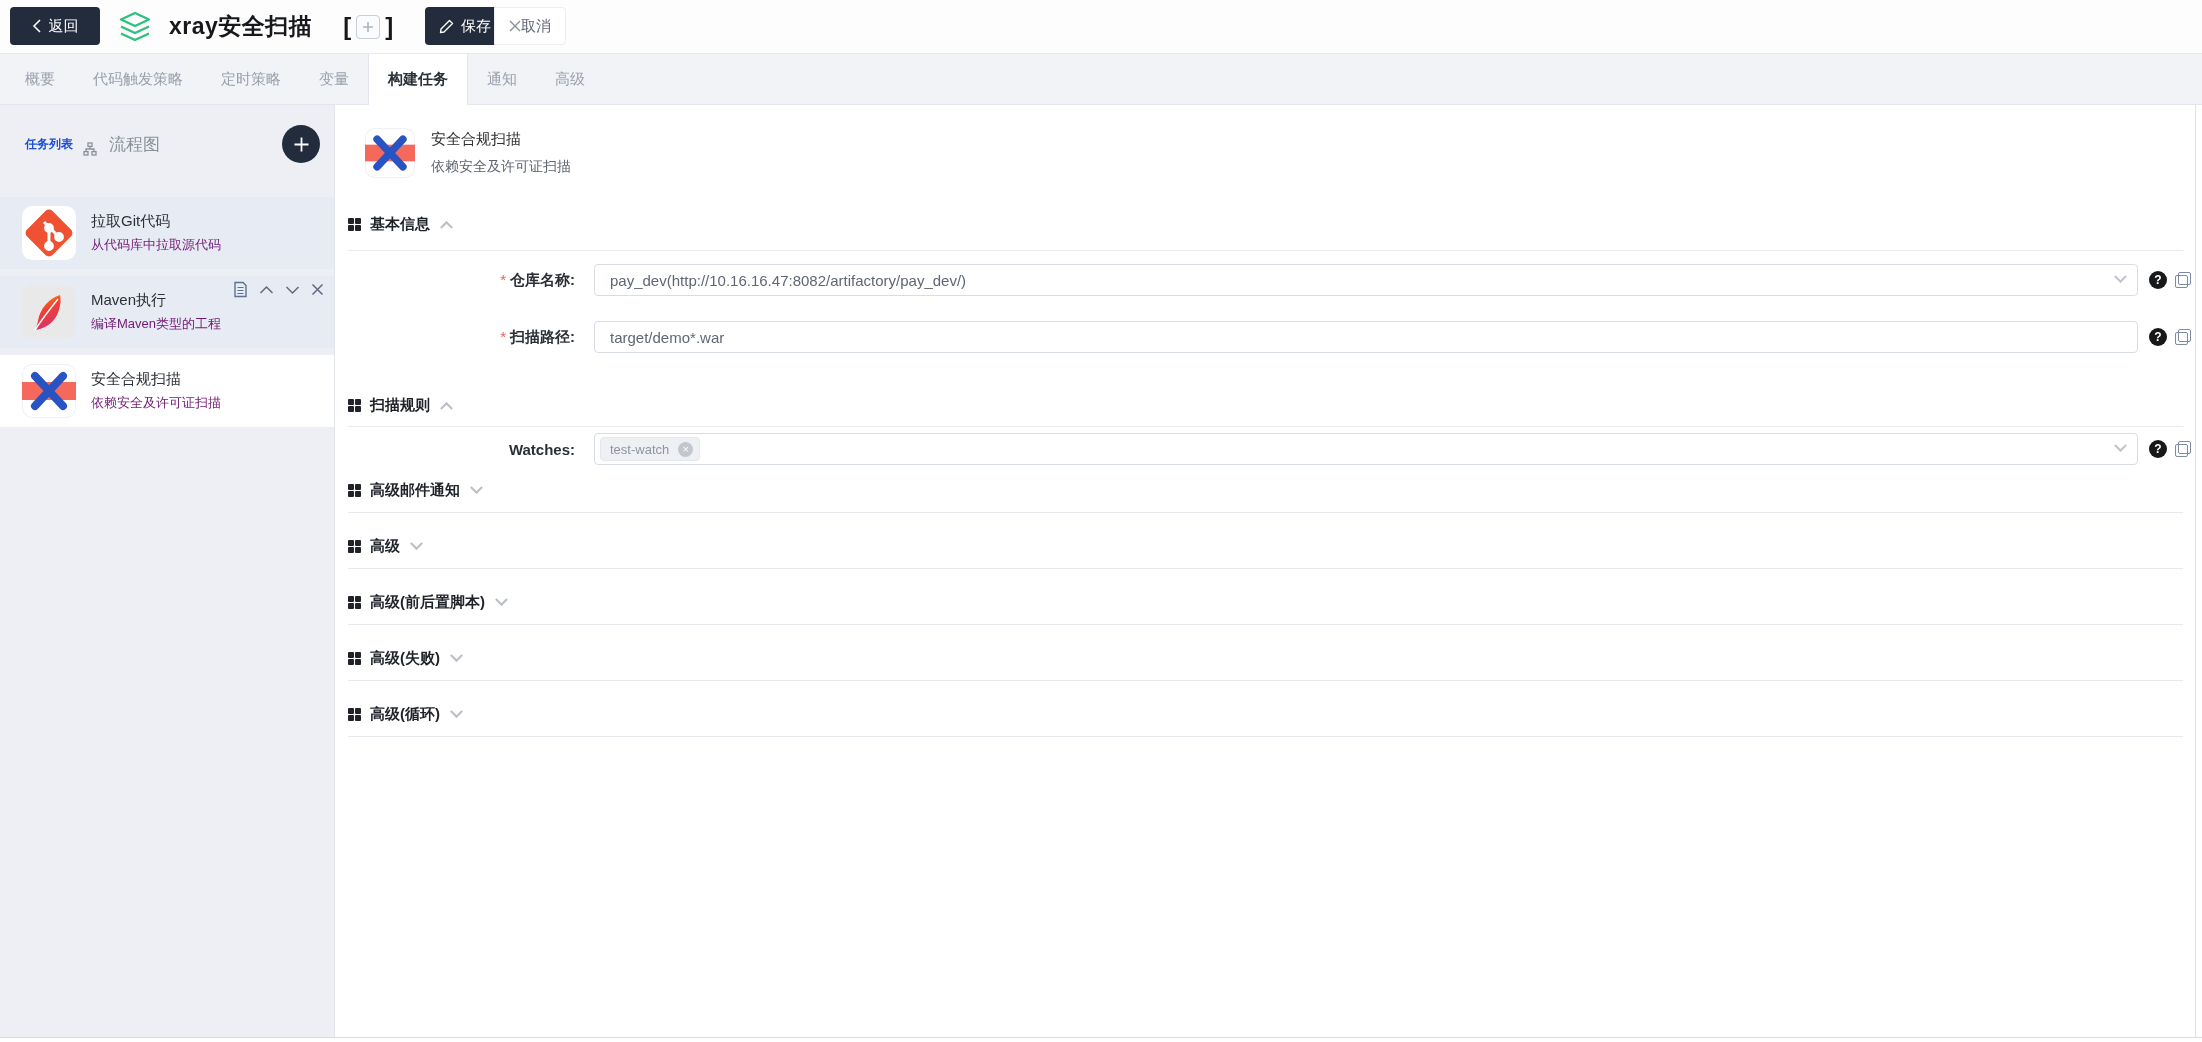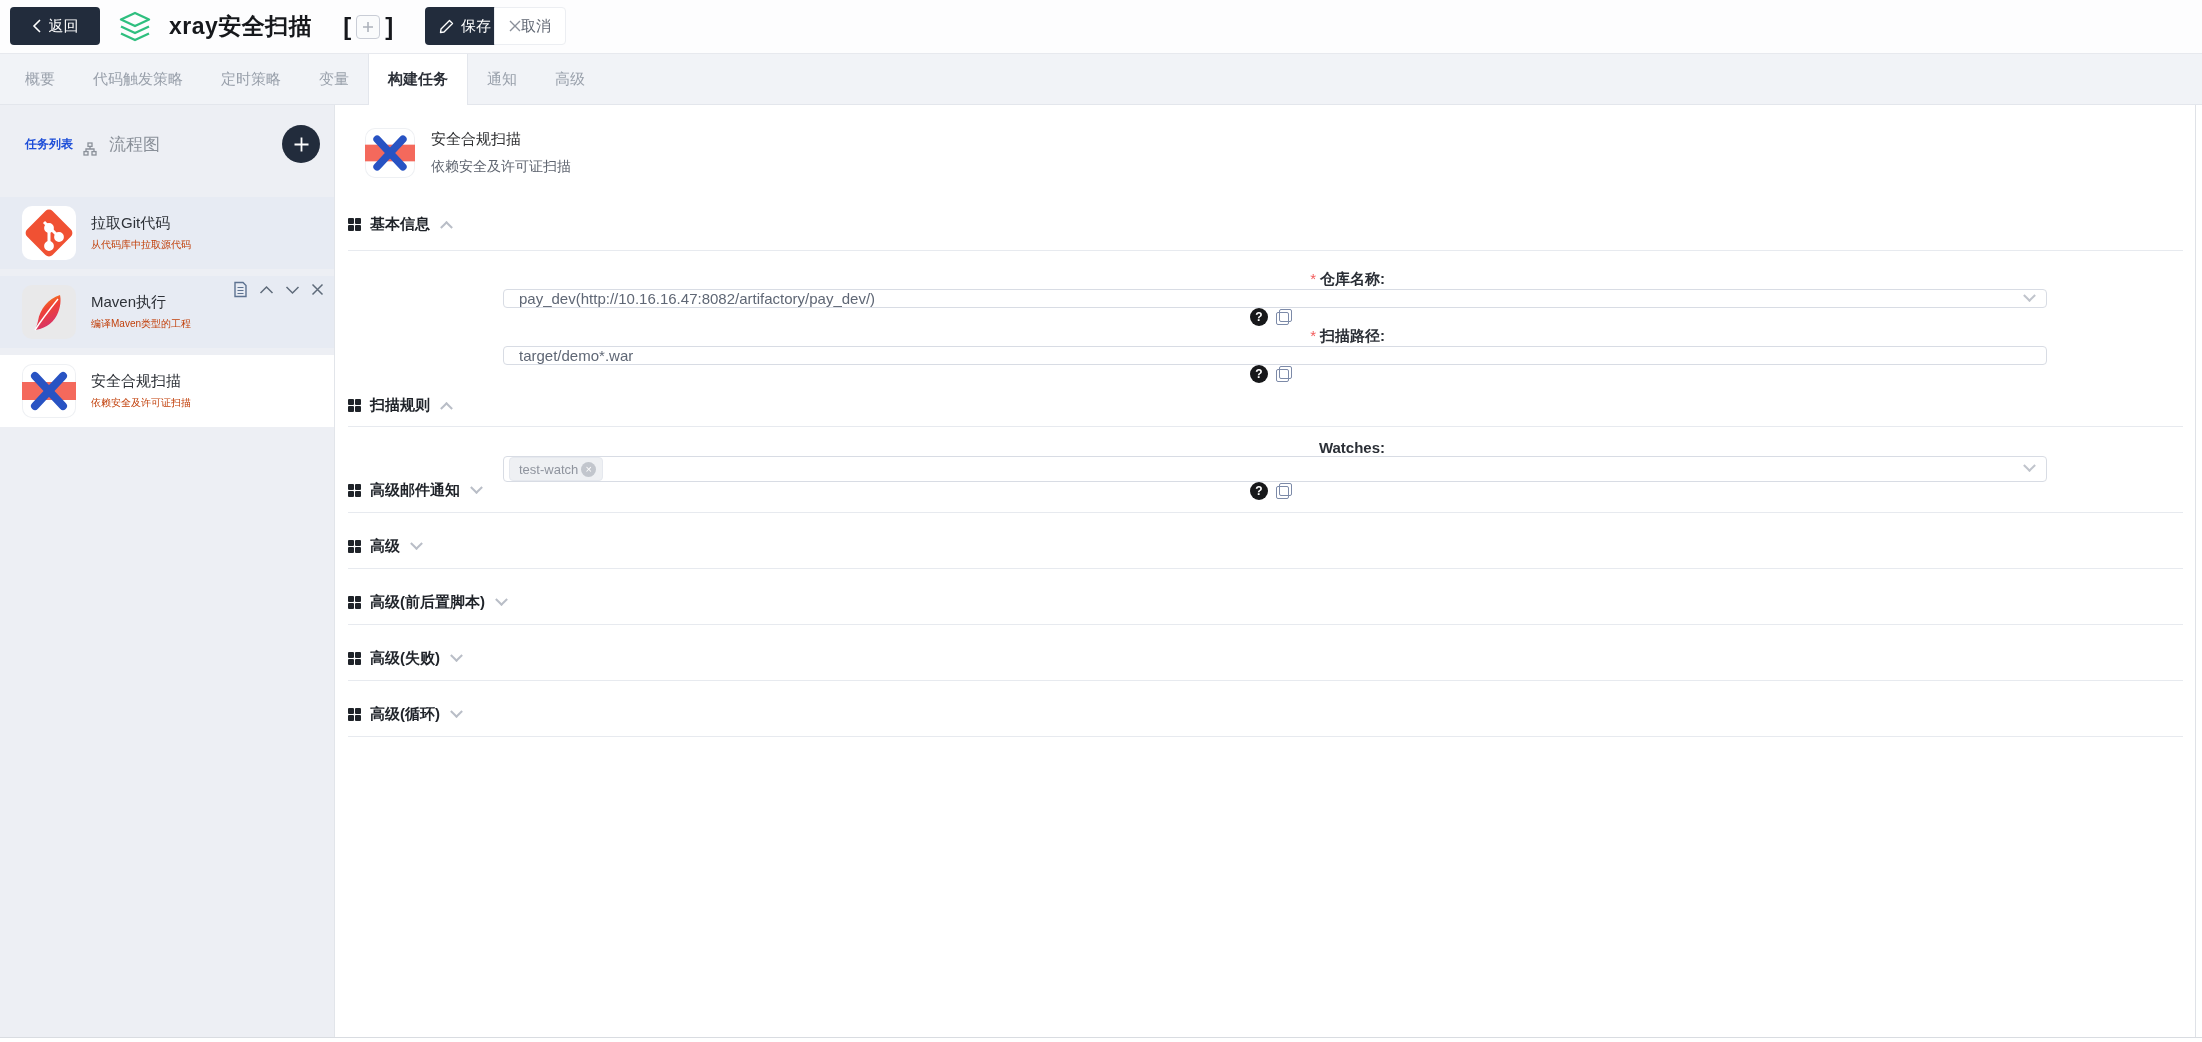--- a/index.html
+++ b/index.html
@@ -37,21 +37,21 @@
   .flow-link { display:flex; align-items:flex-end; gap:12px; margin-left:10px; color:#8a9099; font-size:17px; cursor:pointer; }
   .btn-plus { position:absolute; right:14px; top:20px; width:38px; height:38px; border-radius:50%; background:#222c3c;
     border:none; display:flex; align-items:center; justify-content:center; cursor:pointer; }
 
   .task-item { position:relative; margin:0 0 7px 0; height:72px; background:#e7ebf3; display:flex; align-items:center;
     padding-left:22px; cursor:pointer; }
   .task-item.first { margin-top:14px; }
   .task-item.selected { background:#ffffff; }
   .task-texts { margin-left:15px; }
   .task-title { font-size:15px; color:#2e3238; }
-  .task-desc { font-size:10px; color:#c2410c; margin-top:5px; }
+  .task-desc { font-size:13px; color:#701a75; margin-top:5px; }
   .task-actions { position:absolute; top:5px; right:10px; display:flex; align-items:center; gap:11px; }
   .task-actions > span { display:flex; cursor:pointer; }
   .task-icon { width:54px; height:54px; border-radius:10px; flex:0 0 auto; position:relative; overflow:hidden; }
   .git-bg { background:#fff; }
   .maven-bg { background:#e9e9ea; }
   .xray-bg { background:#fff; box-shadow:0 0 0 1px #eef0f3 inset; }
 
   
   .main { position:absolute; left:336px; top:105px; width:1859px; height:932px; background:#fff; }
   .task-header { display:flex; align-items:center; gap:16px; padding:23px 0 0 29px; }
@@ -60,31 +60,31 @@
 
   .section-head { display:flex; align-items:center; gap:9px; margin-left:12px; height:28px; cursor:pointer; }
   .section-title { font-size:15px; font-weight:bold; color:#1f2329; }
   .grid-icon { width:13px; height:13px; display:grid; grid-template-columns:6px 6px; grid-template-rows:6px 6px; gap:1px; }
   .grid-icon i { background:#1f2329; border-radius:1px; }
   .chev { width:9px; height:9px; border-right:2px solid #b9bec7; border-bottom:2px solid #b9bec7; display:inline-block; margin-left:3px; }
   .chev.up { transform:rotate(-135deg) translate(-2px,-2px); }
   .chev.down { transform:rotate(45deg) translate(-2px,-2px); }
   .divider { height:1px; background:#e7eaef; margin-left:12px; margin-right:12px; }
 
-  .form-row { position:relative; display:flex; align-items:center; height:20px;flex-direction:column; }
+  .form-row { position:relative; display:flex; align-items:center; height:20px; }
   .f-label { width:239px; text-align:right; font-size:15px; font-weight:600; color:#2b2f36; }
   .req { color:#f25a5a; margin-right:4px; font-size:15px; font-weight:normal; }
   .control { position:relative; margin-left:19px; width:1544px; height:32px; border:1px solid #d8dce4; border-radius:4px;
     background:#fff; display:flex; align-items:center; cursor:pointer; }
   .control .val { font-size:15px; color:#5f6775; padding-left:15px; white-space:nowrap; overflow:hidden; }
   .control.tags-ctl { padding-left:5px; }
   input.control-input { padding-left:15px; font-size:15px; color:#5f6775; outline:none; font-family:inherit; }
   .sel-arrow { position:absolute; right:12px; top:50%; margin-top:-5px; width:9px; height:9px;
     border-right:2px solid #c0c4cc; border-bottom:2px solid #c0c4cc; transform:rotate(45deg) translate(-2px,-2px); }
-  .tag { display:flex; align-items:center; gap:3px; height:24px; padding:0 6px 0 9px; background:#eef0f3;
+  .tag { display:flex; align-items:center; gap:9px; height:24px; padding:0 6px 0 9px; background:#eef0f3;
     border:1px solid #e5e8ee; border-radius:4px; font-size:13px; color:#8f949e;text-align:right; }
   .tag-close { width:15px; height:15px; border-radius:50%; background:#c2c6cd; color:#fff; font-size:11px;
     display:flex; align-items:center; justify-content:center; cursor:pointer; line-height:1; }
   .row-icons { display:flex; align-items:center; gap:8px; margin-left:11px; }
   .help-dot { width:18px; height:18px; border-radius:50%; background:#17181a; color:#fff; font-size:12px; font-weight:bold;
     display:flex; align-items:center; justify-content:center; cursor:pointer; }
   .copy-ic { position:relative; width:16px; height:16px; cursor:pointer; }
   .copy-ic::before { content:""; position:absolute; left:0; bottom:0; width:11px; height:11px; border:1.5px solid #7c8aa8; border-radius:2px; background:#fff; }
   .copy-ic::after { content:""; position:absolute; right:0; top:0; width:11px; height:11px; border:1.5px solid #7c8aa8; border-radius:2px; }
 

